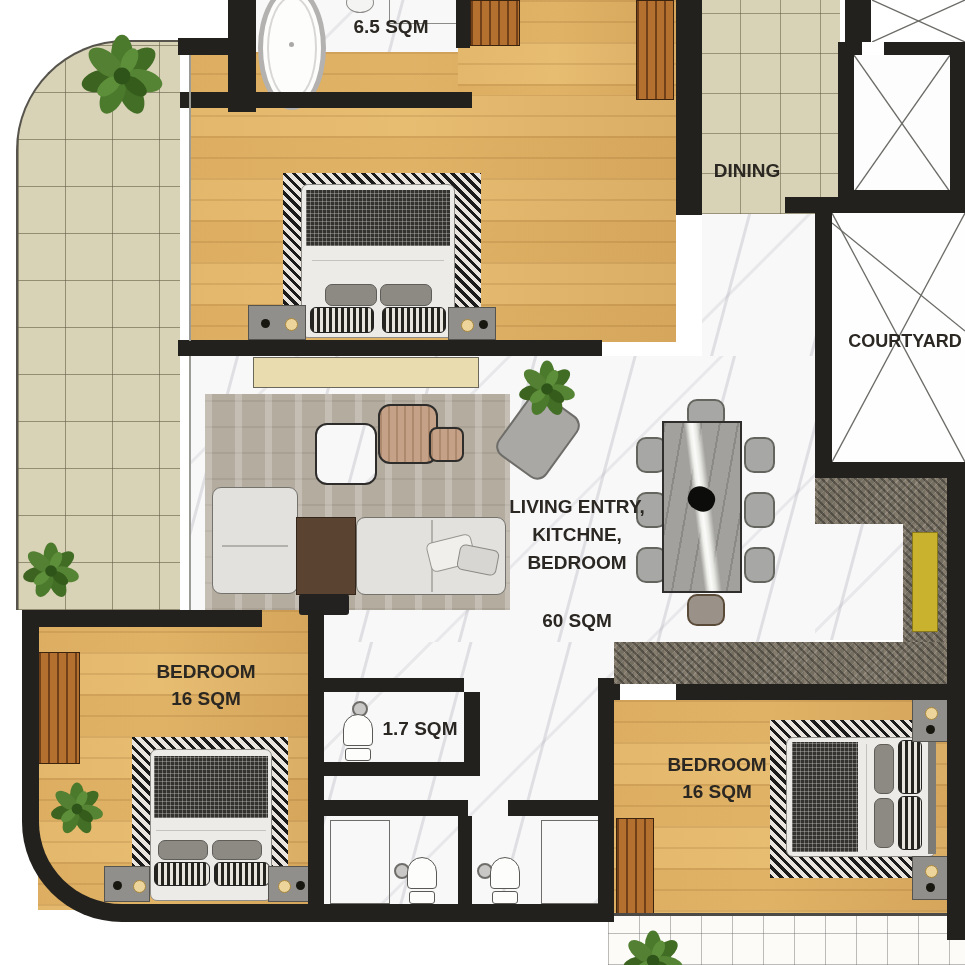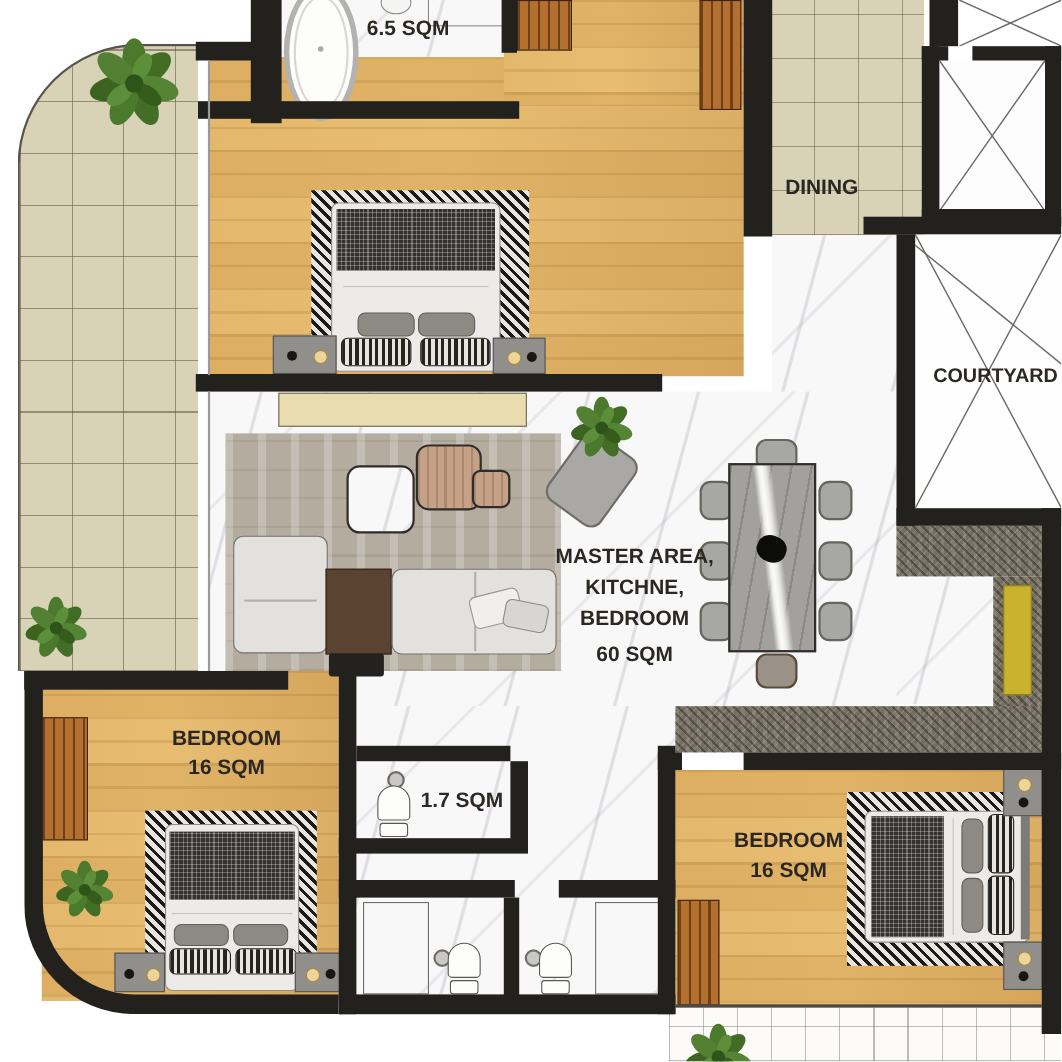--- a/index.html
+++ b/index.html
@@ -261,35 +261,35 @@
   <div class="abs wall" style="left:308px;top:904px;width:306px;height:18px;"></div>
   <div class="abs wall" style="left:598px;top:678px;width:16px;height:244px;"></div>
   <div class="abs wall" style="left:598px;top:684px;width:22px;height:16px;"></div>
   <div class="abs wall" style="left:676px;top:684px;width:289px;height:16px;"></div>
   <div class="abs" style="left:22px;top:610px;width:286px;height:312px;border-left:17px solid var(--wall,#23211e);border-bottom:18px solid var(--wall,#23211e);border-bottom-left-radius:100px;box-sizing:border-box;"></div>
 
   <div class="abs winline" style="left:189px;top:55px;width:2px;height:286px;"></div>
   <div class="abs winline" style="left:189px;top:356px;width:2px;height:254px;"></div>
   <div class="abs" style="left:614px;top:913px;width:333px;height:3px;background:#4c4a46;"></div>
 
-  <div class="abs label" style="left:316px;top:14px;width:110px;">6.5 SQM</div>
+  <div class="abs label" style="left:336px;top:14px;width:110px;">6.5 SQM</div>
 
   <div class="abs label" style="left:404px;top:127px;width:230px;">
   </div>
 
   <div class="abs label" style="left:692px;top:158px;width:110px;">DINING</div>
 
   <div class="abs label" style="left:845px;top:328px;width:120px;font-size:18px;">COURTYARD</div>
 
   <div class="abs label" style="left:497px;top:493px;width:160px;line-height:28px;">
-    <div>MASTER AREA,</div>
+    <div>LIVING ENTRY,</div>
     <div>KITCHNE,</div>
     <div>BEDROOM</div>
   </div>
-  <div class="abs label" style="left:497px;top:583px;width:160px;text-align:center;">60 SQM</div>
+  <div class="abs label" style="left:497px;top:608px;width:160px;text-align:center;">60 SQM</div>
 
   <div class="abs label" style="left:146px;top:658px;width:120px;line-height:27px;">
     <div>BEDROOM</div>
     <div>16 SQM</div>
   </div>
 
   <div class="abs label" style="left:365px;top:716px;width:110px;">1.7 SQM</div>
 
   <div class="abs label" style="left:652px;top:751px;width:130px;line-height:27px;">
     <div>BEDROOM</div>

